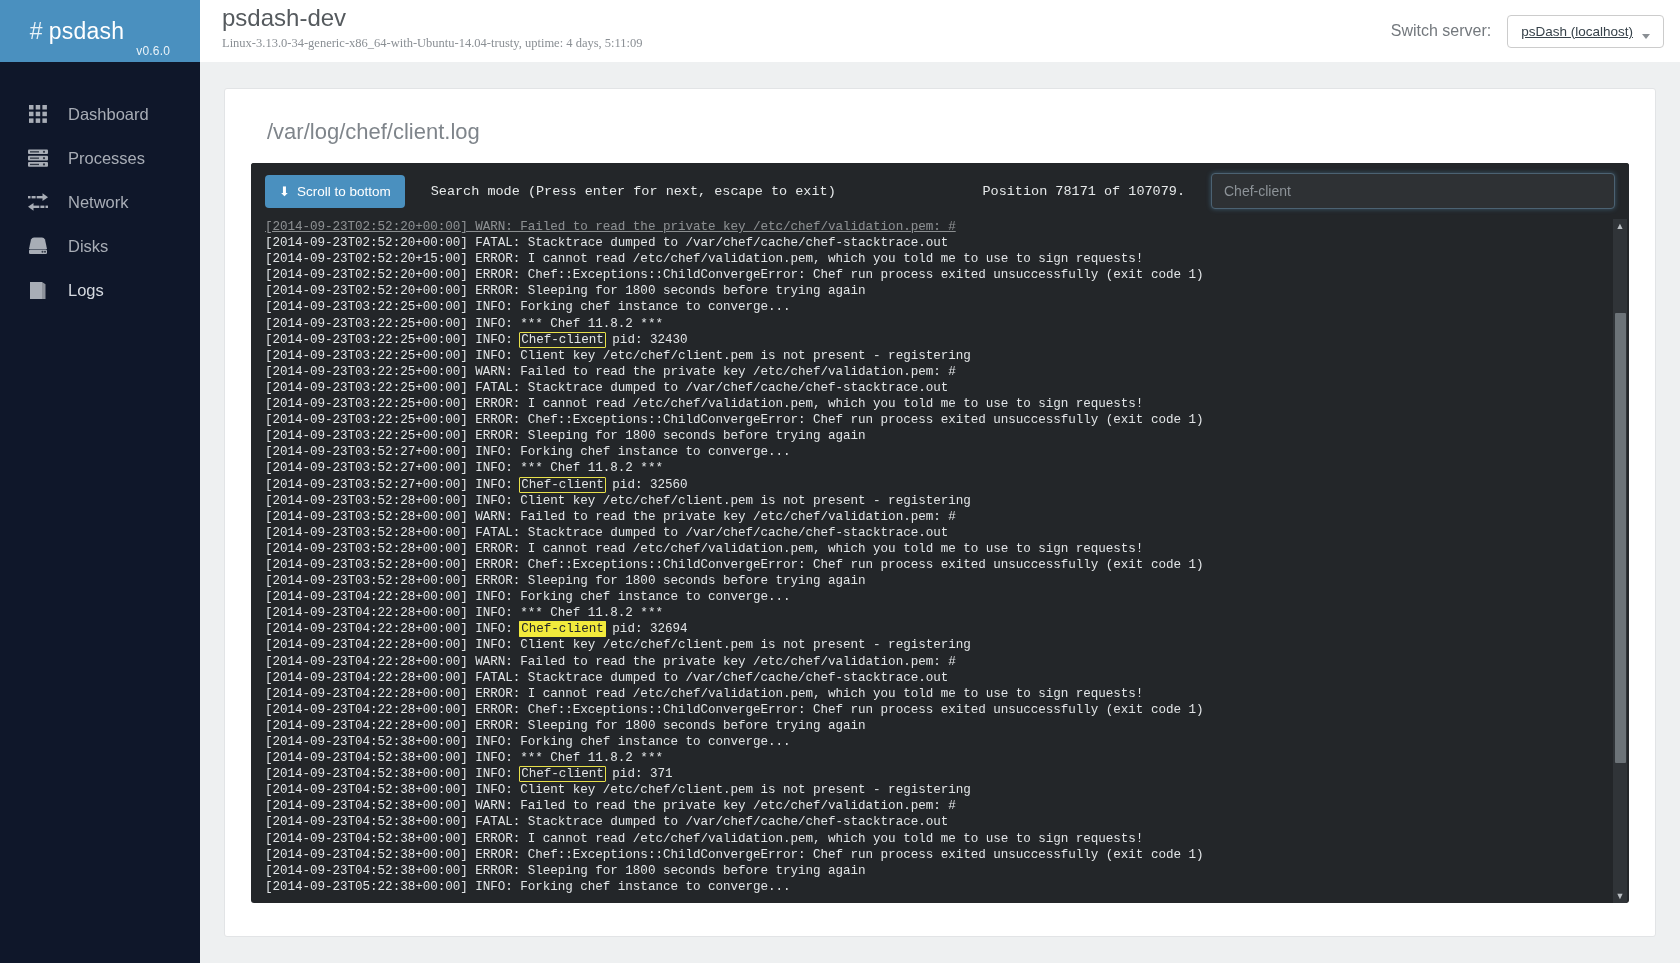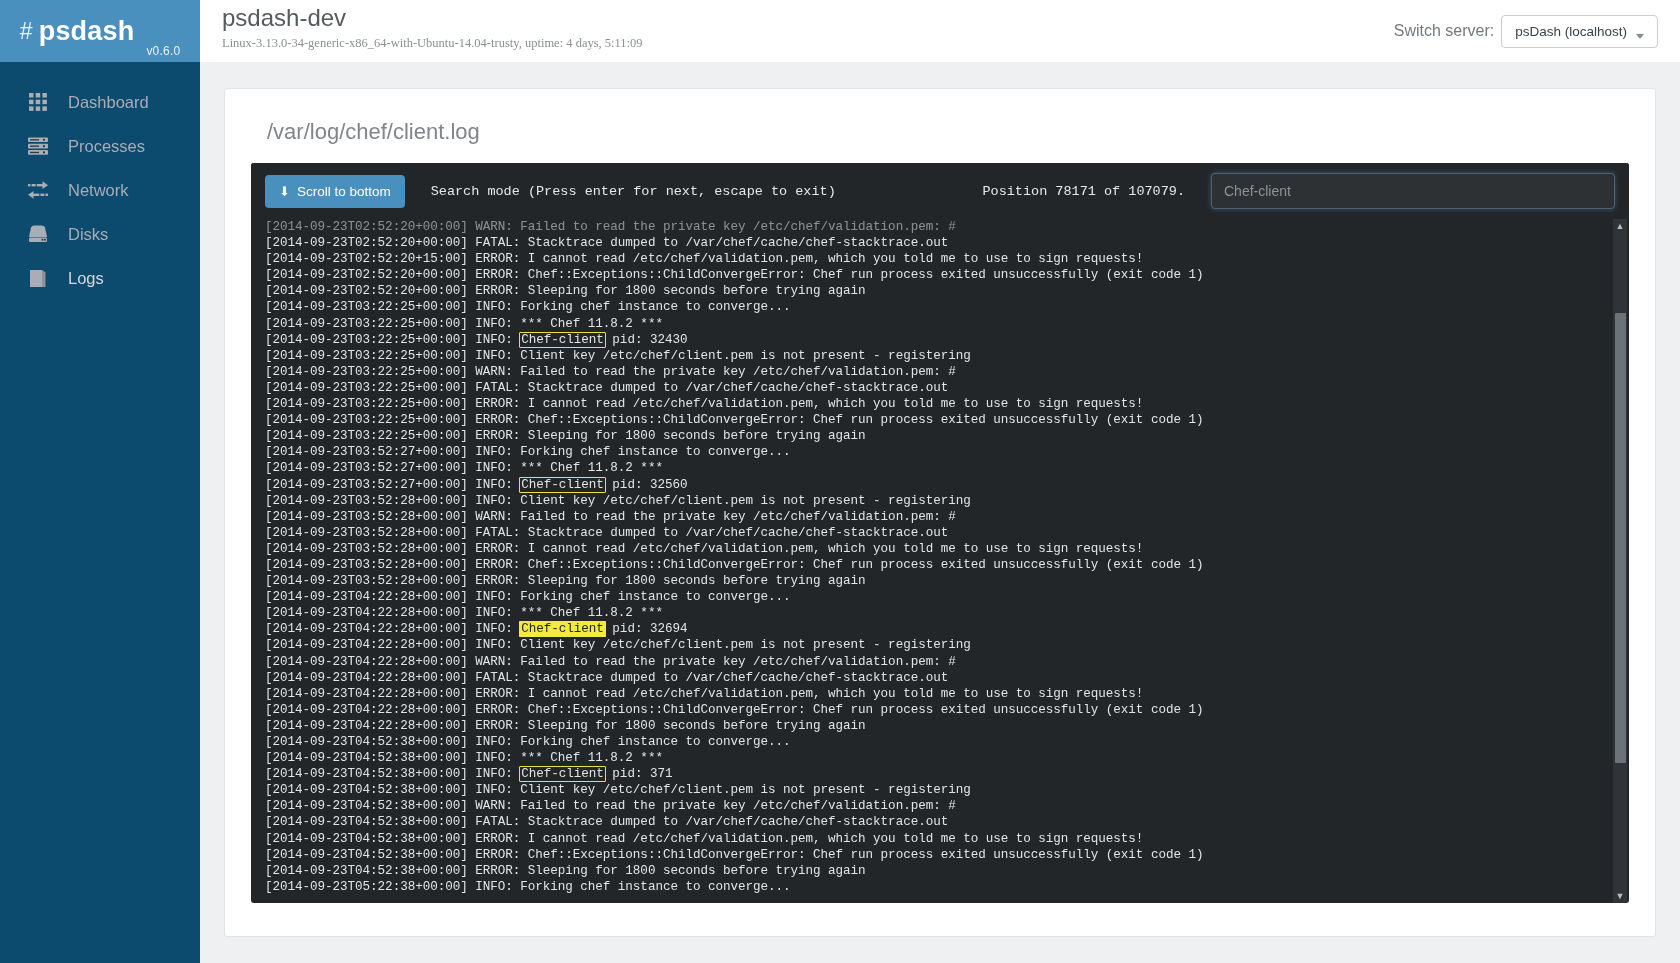--- a/index.html
+++ b/index.html
@@ -15,41 +15,42 @@
   
   .topbar { height: 62px; display: flex; align-items: stretch; background: #ffffff; flex: 0 0 62px; }
   .brand {
     width: 200px; flex: 0 0 200px;
     background: #4a90bf;
     color: #ffffff;
     display: flex; align-items: center; justify-content: center;
     letter-spacing: .2px;
   }
   .brand-hash { font-size: 23px; font-weight: 400; margin-right: 6px; color:#e8f2f8; }
-  .brand-name { font-size: 27px; font-weight: 700; }
+  .brand-name { font-size: 23px; font-weight: 400; }
   .brand-ver { font-size: 12px; margin-left: 12px; align-self: flex-end; padding-bottom: 4px; color:#eaf3f9; }
 
   .hostblock { padding: 5px 0 0 22px; flex: 1 1 auto; min-width: 0; }
   .hostname { font-size: 24px; color: #555a5e; font-weight: 400; line-height: 1.1; }
   .hostmeta { font-size: 12.5px; color: #8a8f94; margin-top: 5px; font-family: Liberation Serif, serif; }
 
-  .switchwrap { display: flex; align-items: center; padding-right: 22px; gap: 7px; }
+  .switchwrap { display: flex; align-items: center; padding-right: 16px; gap: 16px; }
   .switch-label { font-size: 16px; color: #73787d; }
   .switch-btn {
     border: 1px solid #ccc; background: #fff; border-radius: 4px;
     padding: 8px 13px; font-size: 13.5px; color: #37424a;
     display: flex; align-items: flex-end; gap: 9px; cursor: pointer;
     font-family: "Liberation Sans", sans-serif;
+    text-decoration: underline;
   }
   .caret { width: 0; height: 0; border-left: 4px solid transparent; border-right: 4px solid transparent; border-top: 5px solid #8a8f94; }
 
   
   .body { flex: 1 1 auto; display: flex; min-height: 0; }
 
-  .sidebar { width: 200px; flex: 0 0 200px; background: #0c4a6e; padding-top: 18px; }
+  .sidebar { width: 200px; flex: 0 0 200px; background: #0f172a; padding-top: 30px; }
   .navitem {
     display: flex; align-items: center; gap: 18px;
     padding: 10px 0 10px 26px; cursor: pointer; color: #a8adb6;
     font-size: 16.5px;
   }
   .navitem.active { color: #d5d9df; }
   .navicon { width: 24px; height: 24px; flex: 0 0 24px; display:flex; align-items:center; justify-content:center; }
   .navicon svg { display: block; }
 
   .content { flex: 1 1 auto; background: #eef0f1; padding: 26px 24px; min-width: 0; }
@@ -91,21 +92,21 @@
 
   .logbox {
     position: absolute; left: 0; right: 0; top: 56px; bottom: 0;
     overflow: hidden; padding: 0 14px 0 14px;
   }
   .logline {
     font-family: "Liberation Mono", monospace;
     font-size: 12.6px; line-height: 16.1px;
     color: #e2e5e7; white-space: pre; letter-spacing: -0.05px;
   }
-  .logline:first-child { opacity: .55; }
+  .logline:first-child { opacity: .55; text-decoration: underline; }
   mark.hit {
     background: transparent; color: #e2e5e7;
     border: 1px solid #e8e04a; padding: 0 1px; margin: 0 -1px; border-radius: 1px;
   }
   mark.hit.current { background: #f2ea3c; color: #232629; border-color: #f2ea3c; }
 
   
   .sbtrack { position: absolute; right: 2px; top: 56px; bottom: 0; width: 14px; background: #303438; }
   .sbthumb { position: absolute; right: 3px; width: 11px; top: 150px; height: 450px; background: #6c7378; border-radius: 1px; }
   .sbarrow { position: absolute; right: 2px; width: 14px; height: 14px; background: #303438; color:#b9bec2; font-size: 9px; display:flex; align-items:center; justify-content:center; }

